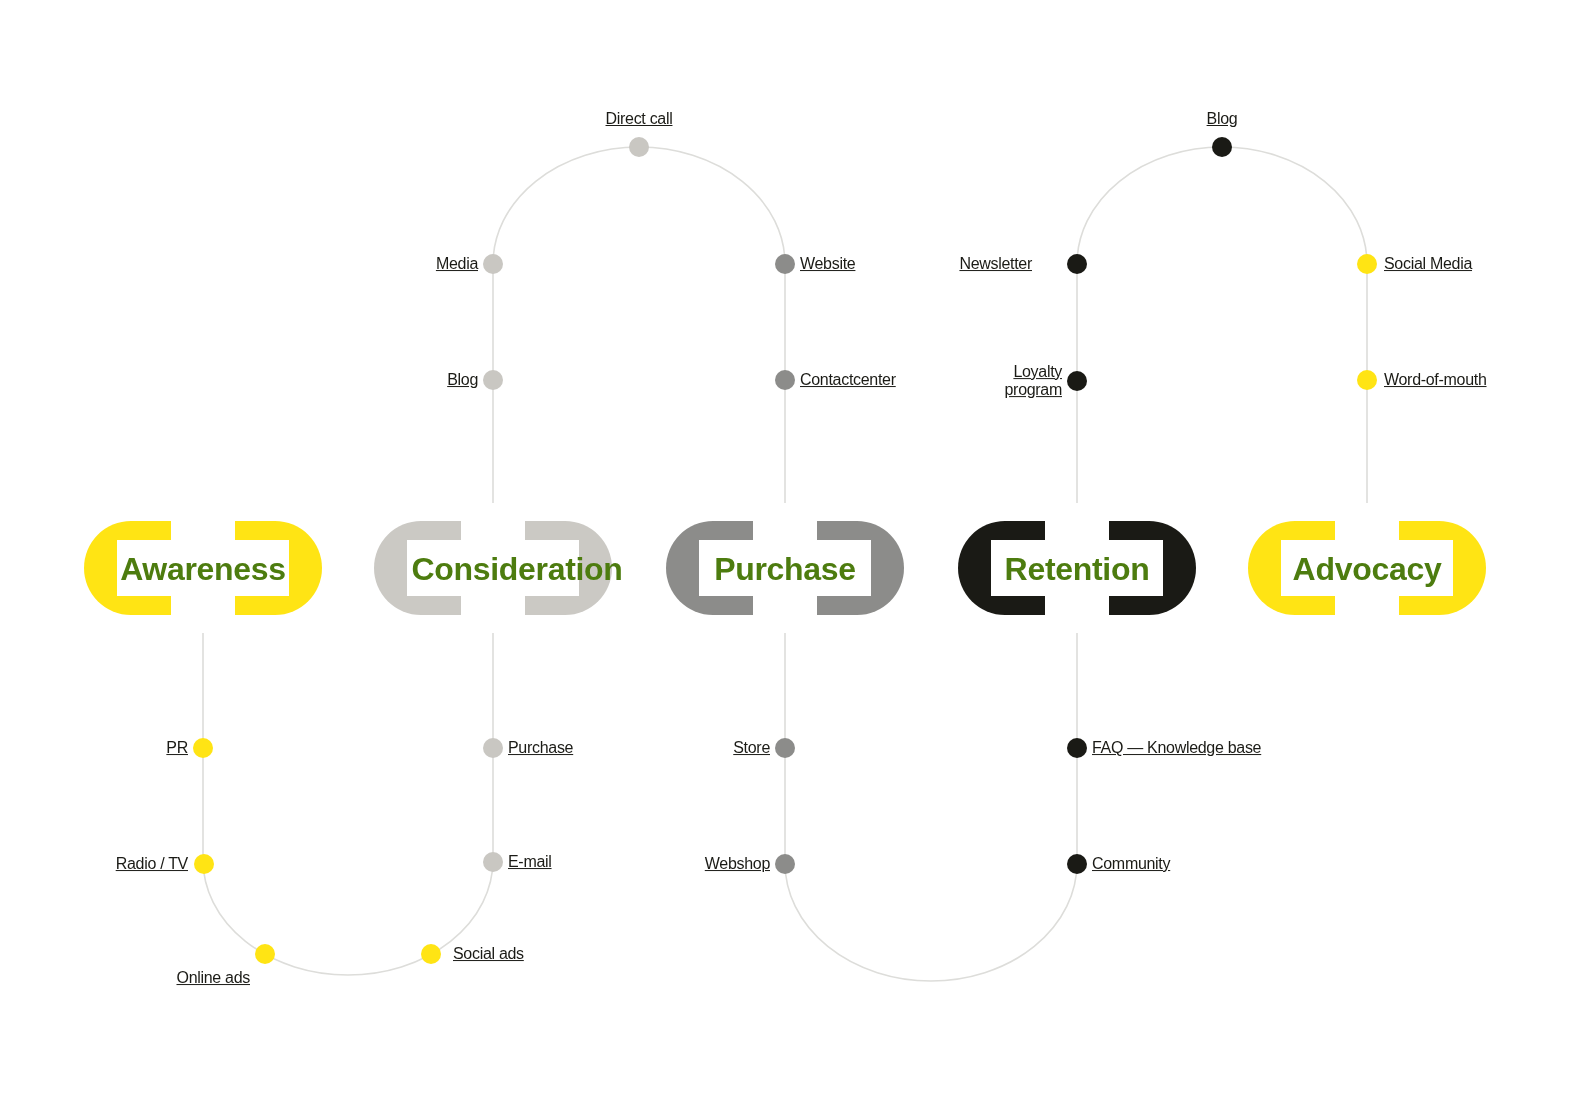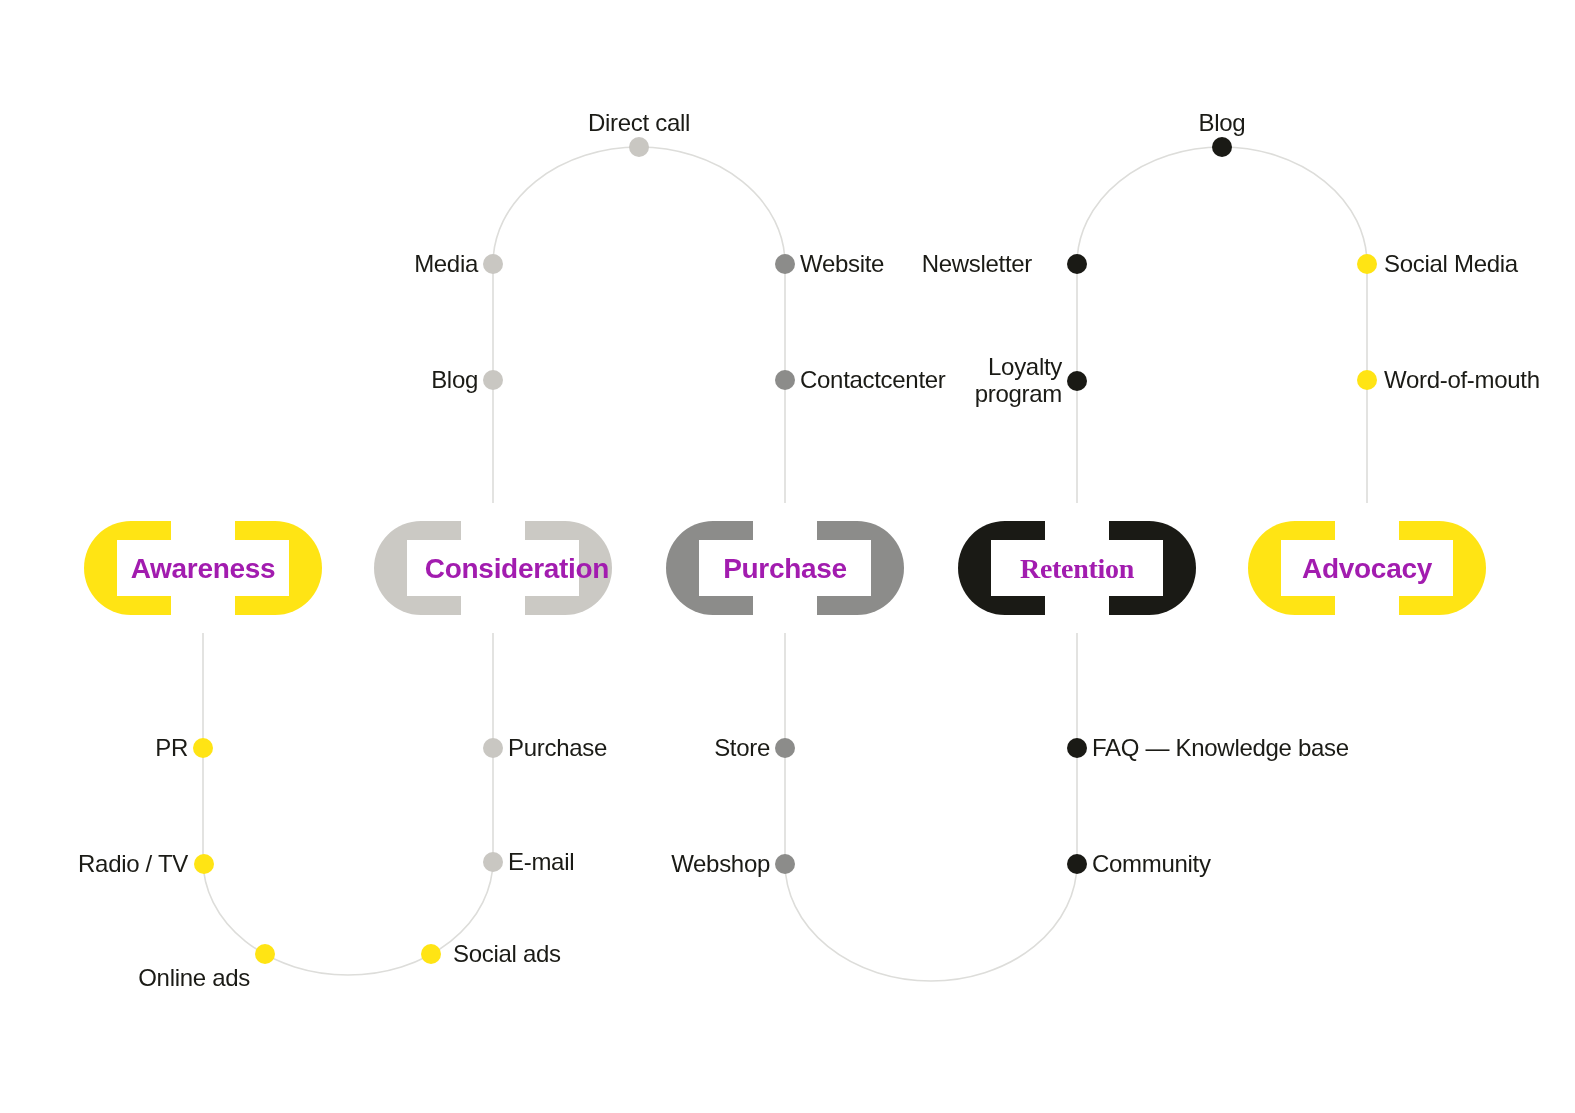--- a/index.html
+++ b/index.html
@@ -6,36 +6,37 @@
   .canvas{
     position:relative;
     width:1575px;height:1113px;
     background:#ffffff;
     font-family:"Liberation Sans", sans-serif;
     overflow:hidden;
   }
   .canvas svg{position:absolute;left:0;top:0;}
   .tp-label{
     position:absolute;
-    font-size:24px;
+    font-size:16px;
     line-height:1.12;
     color:#1b1b16;
     letter-spacing:-0.3px;
     transform:translateY(-50%);
     white-space:nowrap;
+    text-decoration:underline;
   }
   .tp-label.right{text-align:right;}
   .tp-label.center{transform:translateX(-50%);text-align:center;}
   .tp-label.wrap{white-space:normal;width:100px;}
   .stage-label{
     position:absolute;
     transform:translate(-50%,-50%);
-    font-size:28px;
+    font-size:32px;
     font-weight:700;
-    color:#a21caf;
+    color:#4d7c0f;
     letter-spacing:-0.3px;
     white-space:nowrap;
   }
 </style>
 </head>
 <body>
 
 <div class="canvas">
 
   <svg width="1575" height="1113" viewBox="0 0 1575 1113">
@@ -107,16 +108,16 @@
   <div class="tp-label" style="left:1092px; top:864px;">Community</div>
   <div class="tp-label right" style="right:543px; top:264px;margin-left:36px;">Newsletter</div>
   <div class="tp-label right wrap" style="right:513px; top:381px;">Loyalty program</div>
   <div class="tp-label center" style="left:1222px; top:110px; transform:translateX(-50%);">Blog</div>
   <div class="tp-label" style="left:1384px; top:264px;">Social Media</div>
   <div class="tp-label" style="left:1384px; top:380px;">Word-of-mouth</div>
 
   <div class="stage-label" style="left:203px;  top:569px;">Awareness</div>
   <div class="stage-label" style="left:493px;  top:569px;padding-left:48px;">Consideration</div>
   <div class="stage-label" style="left:785px;  top:569px;">Purchase</div>
-  <div class="stage-label" style="left:1077px; top:569px;font-family:Liberation Serif, serif;">Retention</div>
+  <div class="stage-label" style="left:1077px; top:569px;">Retention</div>
   <div class="stage-label" style="left:1367px; top:569px;">Advocacy</div>
 
 </div>
 
 </body></html>

